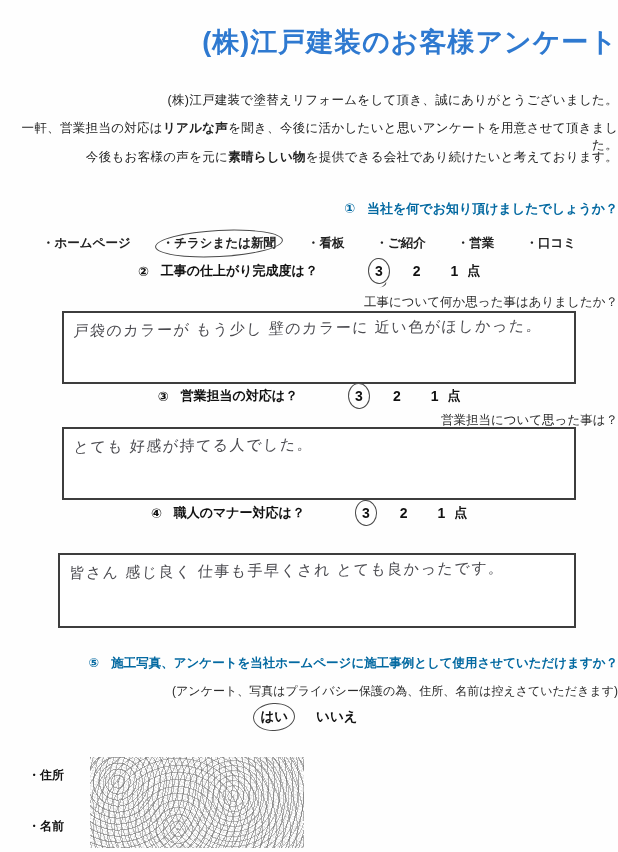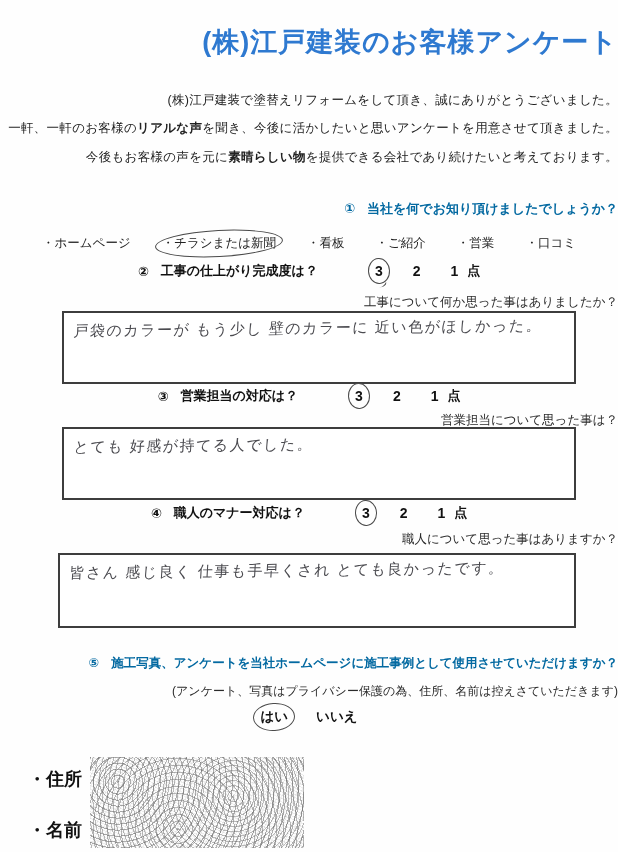--- a/index.html
+++ b/index.html
@@ -14,21 +14,21 @@
   .intro { font-size:12.5px; color:#222; letter-spacing:.3px; }
   .intro b { font-weight:bold; }
   .intro1 { top:92px; }
   .intro2 { top:120px; }
   .intro3 { top:149px; }
 
   .qtitle { font-size:13px; font-weight:bold; color:#0369a1; }
   .q1-title { top:200px; }
   .qnum { margin-right:12px; }
 
-  .options-row { top:235px; left:42px; width:534px; display:flex; justify-content:space-between; align-items:center; font-size:12.5px; font-weight:normal; color:#222; }
+  .options-row { top:235px; left:42px; width:534px; display:flex; justify-content:space-between; align-items:center; font-size:12.5px; font-weight:bold; color:#222; }
 
   .qrow { display:flex; justify-content:center; align-items:center; font-weight:bold; color:#111; }
   .qrow .qtext { font-size:13px; margin-right:42px; }
   .qrow .qnum { font-size:13px; }
   .score { font-size:14px; margin:0 15px; }
   .unit { font-size:13px; margin-left:-6px; }
   .q2-row { top:262px; }
   .q3-row { top:387px; }
   .q4-row { top:504px; }
 
@@ -44,42 +44,42 @@
   .handwriting { font-size:15px; color:#4b4b50; letter-spacing:1.5px; transform:rotate(-0.7deg) skewX(-4deg); transform-origin:left top; white-space:nowrap; }
 
   .q5-title { top:655px; font-size:12.5px; }
   .q5-note { top:683px; font-size:12px; color:#2a2a2a; }
   .yesno-row { top:708px; display:flex; justify-content:center; gap:28px; font-size:13.5px; font-weight:bold; color:#111; }
 
   .circled { position:relative; display:inline-block; }
   .circled::before { content:""; position:absolute; left:-7px; right:-7px; top:-5px; bottom:-5px; border:1.6px solid #4a4a4a; border-radius:50%; transform:rotate(-3deg); pointer-events:none; }
   .circled.tail::after { content:""; position:absolute; bottom:-9px; left:40%; width:7px; height:7px; border-right:1.6px solid #4a4a4a; border-radius:0 0 7px 0; transform:rotate(18deg); pointer-events:none; }
 
-  .footer-label { position:absolute; left:28px; font-size:18px; font-weight:bold; color:#111; }
+  .footer-label { position:absolute; left:28px; font-size:12px; font-weight:bold; color:#111; }
   .addr-label { top:767px; }
   .name-label { top:798px;margin-top:20px; }
 
   .redacted { position:absolute; top:757px; left:90px; width:214px; height:91px;
     background:
       repeating-radial-gradient(circle at 13% 27%, rgba(70,70,70,.55) 0 1px, transparent 1px 6px),
       repeating-radial-gradient(circle at 67% 43%, rgba(90,90,90,.50) 0 1px, transparent 1px 5px),
       repeating-radial-gradient(circle at 41% 79%, rgba(60,60,60,.45) 0 1px, transparent 1px 7px),
       repeating-linear-gradient(23deg, rgba(120,120,120,.16) 0 1px, transparent 1px 3px),
       repeating-linear-gradient(-67deg, rgba(120,120,120,.14) 0 1px, transparent 1px 4px);
     opacity:.8; }
 </style>
 </head>
 <body>
 
 <div class="page">
 
   <div class="abs center title">(株)江戸建装のお客様アンケート</div>
 
   <div class="abs center intro intro1"><span>(株)江戸建装で塗替えリフォームをして頂き、誠にありがとうございました。</span></div>
-  <div class="abs center intro intro2"><span>一軒、一軒のお客様の</span><b>リアルな声</b><span>を聞き、今後に活かしたいと思いアンケートを用意させて頂きました。</span></div>
+  <div class="abs center intro intro2"><span>一軒、営業担当の対応は</span><b>リアルな声</b><span>を聞き、今後に活かしたいと思いアンケートを用意させて頂きました。</span></div>
   <div class="abs center intro intro3"><span>今後もお客様の声を元に</span><b>素晴らしい物</b><span>を提供できる会社であり続けたいと考えております。</span></div>
 
   <div class="abs center qtitle q1-title"><span class="qnum">①</span><span>当社を何でお知り頂けましたでしょうか？</span></div>
 
   <div class="abs options-row">
     <span>・ホームページ</span>
     <span class="circled">・チラシまたは新聞</span>
     <span>・看板</span>
     <span>・ご紹介</span>
     <span>・営業</span>
@@ -118,21 +118,20 @@
 
   <div class="abs qrow q4-row">
     <span class="qnum">④</span>
     <span class="qtext">職人のマナー対応は？</span>
     <span class="score circled">3</span>
     <span class="score">2</span>
     <span class="score">1</span>
     <span class="unit">点</span>
   </div>
 
-  <div class="abs center followup q4-followup">職人について思った事はありますか？</div>
 
   <div class="comment-box box3">
     <div class="handwriting">皆さん 感じ良く 仕事も手早くされ とても良かったです。</div>
   </div>
 
   <div class="abs center qtitle q5-title"><span class="qnum">⑤</span><span>施工写真、アンケートを当社ホームページに施工事例として使用させていただけますか？</span></div>
 
   <div class="abs center q5-note">(アンケート、写真はプライバシー保護の為、住所、名前は控えさていただきます)</div>
 
   <div class="abs yesno-row">

